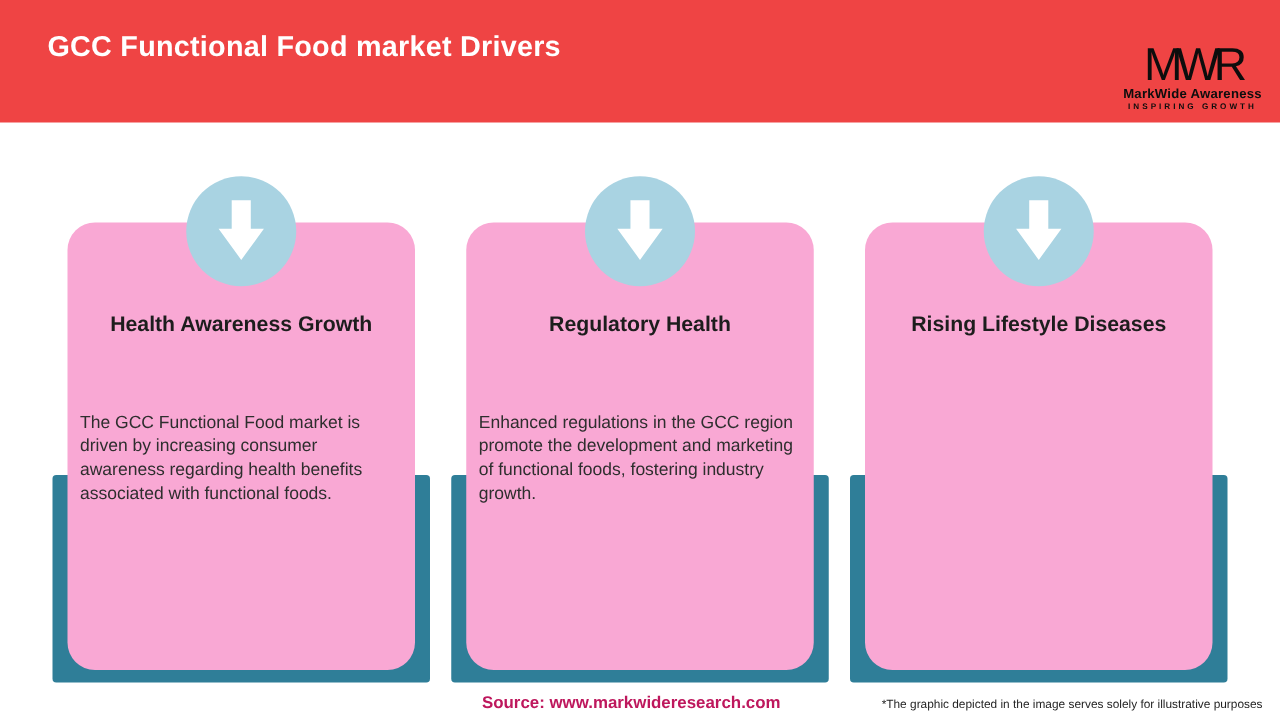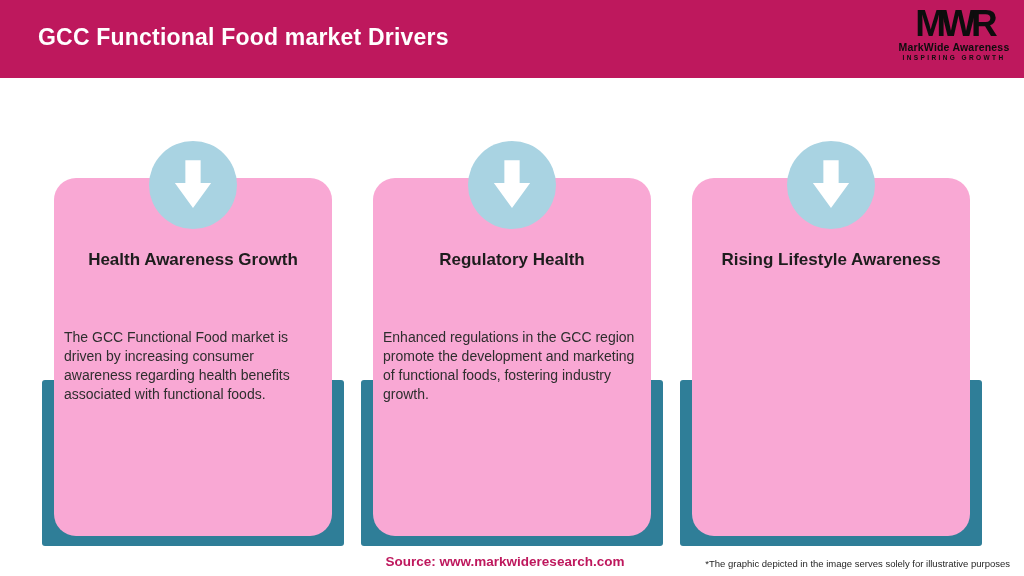--- a/index.html
+++ b/index.html
@@ -4,27 +4,27 @@
 <style>
   html,body { margin:0; padding:0; }
   body {
     width:1024px; height:576px; background:#ffffff;
     font-family:"Liberation Sans", sans-serif;
     overflow:hidden; position:relative;
   }
   #stage { position:absolute; left:0; top:0; width:1024px; height:576px; }
 
   
-  .topbar { position:absolute; left:0; top:0; width:1024px; height:78px; background:#be185d; }
+  .topbar { position:absolute; left:0; top:0; width:1024px; height:98px; background:#ef4444; }
   .topbar h1 {
     position:absolute; left:38px; top:24px; margin:0;
     font-size:23px; font-weight:700; color:#ffffff; letter-spacing:0.2px;
   }
   .logo { position:absolute; right:14px; top:7px; width:112px; text-align:center; color:#0d0d0d; }
-  .logo-mark { font-size:37px; font-weight:700; letter-spacing:-5px; line-height:34px; }
+  .logo-mark { font-size:37px; font-weight:400; letter-spacing:-5px; line-height:34px;margin-top:28px; }
   .logo-name { font-size:10.5px; font-weight:700; letter-spacing:0.2px; white-space:nowrap; }
   .logo-tagline { font-size:6.5px; font-weight:700; letter-spacing:2.4px; margin-top:1px; white-space:nowrap; }
 
   
   .card-group { position:absolute; top:0; width:302px; height:576px; }
   .g1 { left:42px; } .g2 { left:361px; } .g3 { left:680px; }
   .shadow {
     position:absolute; left:0; top:380px; width:302px; height:166px;
     background:#2F7E98; border-radius:3px;
   }
@@ -99,21 +99,21 @@
     <div class="badge">
       <svg viewBox="0 0 44 60" xmlns="http://www.w3.org/2000/svg">
         <path d="M14 4 H30 V28 H41 L22 54 L3 28 H14 Z" fill="#ffffff"></path>
       </svg>
     </div>
   </section>
 
   <section class="card-group g3">
     <div class="shadow"></div>
     <div class="card">
-      <h2>Rising Lifestyle Awareness</h2>
+      <h2>Rising Lifestyle Diseases</h2>
     </div>
     <div class="badge">
       <svg viewBox="0 0 44 60" xmlns="http://www.w3.org/2000/svg">
         <path d="M14 4 H30 V28 H41 L22 54 L3 28 H14 Z" fill="#ffffff"></path>
       </svg>
     </div>
   </section>
 
   <footer>
     <div class="source">Source: www.markwideresearch.com</div>

